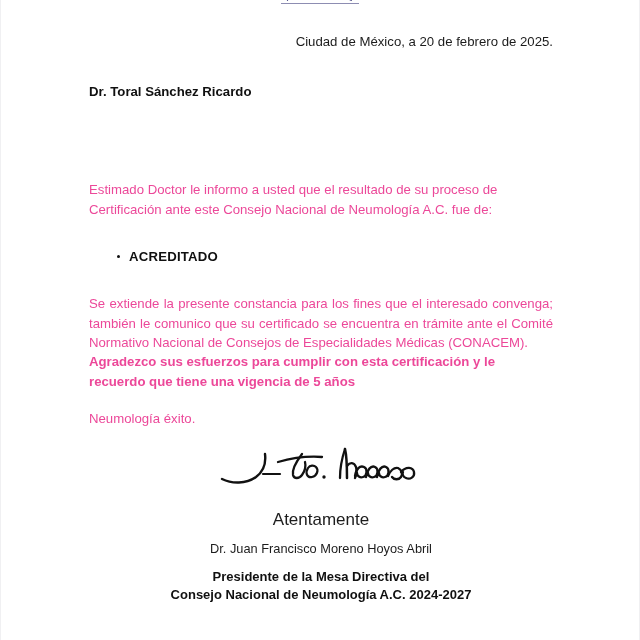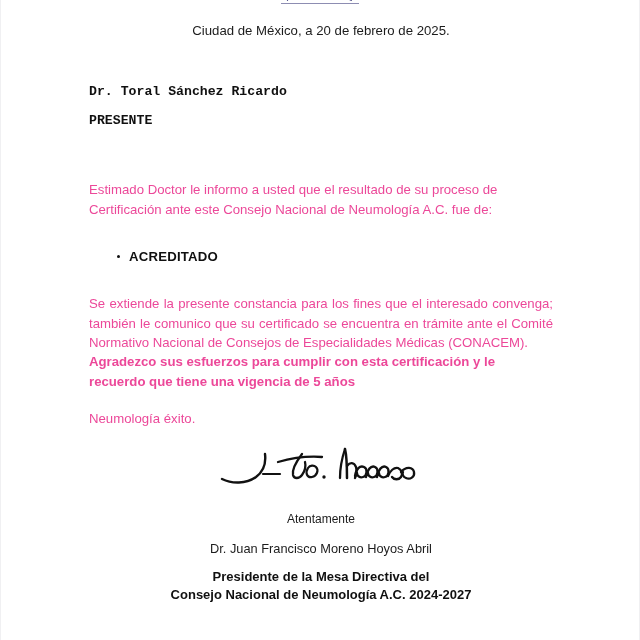--- a/index.html
+++ b/index.html
@@ -55,34 +55,33 @@
   
   .doc {
     position: absolute;
     left: 88px;
     right: 86px;
     top: 0;
   }
 
   .date-line {
     position: absolute;
-    top: 22px;
-    left: 0;
-    right: 0;
-    text-align: center;
+    top: 33px;
+    left: 0;
+    right: 0;
+    text-align: right;
     font-size: 13.2px;
     color: #1c1c1c;
     line-height: 17px;
   }
 
   .recipient {
     position: absolute;
     top: 83px;
     left: 0;
-    font-family: Liberation Mono, monospace;
   }
 
   .recipient div {
     font-size: 13.2px;
     font-weight: bold;
     color: #101010;
     line-height: 18px;
     margin-bottom: 11px;
   }
 
@@ -155,21 +154,21 @@
   .sign-block {
     position: absolute;
     left: 0;
     right: 0;
     text-align: center;
     color: #1c1c1c;
   }
 
   .sign-closing {
     top: 511px;
-    font-size: 12px;
+    font-size: 17px;
     line-height: 17px;
   }
 
   .sign-name {
     top: 540px;
     font-size: 12.8px;
     line-height: 17px;
   }
 
   .sign-role {
@@ -191,21 +190,20 @@
     <div class="letterhead-title">Consejo Nacional de Neumología A.C.</div>
     <div class="letterhead-rule"></div>
   </div>
 
   <div class="doc">
 
     <div class="date-line">Ciudad de México, a 20 de febrero de 2025.</div>
 
     <div class="recipient">
       <div>Dr. Toral Sánchez Ricardo</div>
-      <div>PRESENTE</div>
     </div>
 
     <div class="para para-1">Estimado Doctor le informo a usted que el resultado de su proceso de Certificación ante este Consejo Nacional de Neumología A.C. fue de:</div>
 
     <ul class="result-list">
       <li class="result-item">ACREDITADO</li>
     </ul>
 
     <div class="para para-2">Se extiende la presente constancia para los fines que el interesado convenga; también le comunico que su certificado se encuentra en trámite ante el Comité Normativo Nacional de Consejos de Especialidades Médicas (CONACEM).</div>
 

